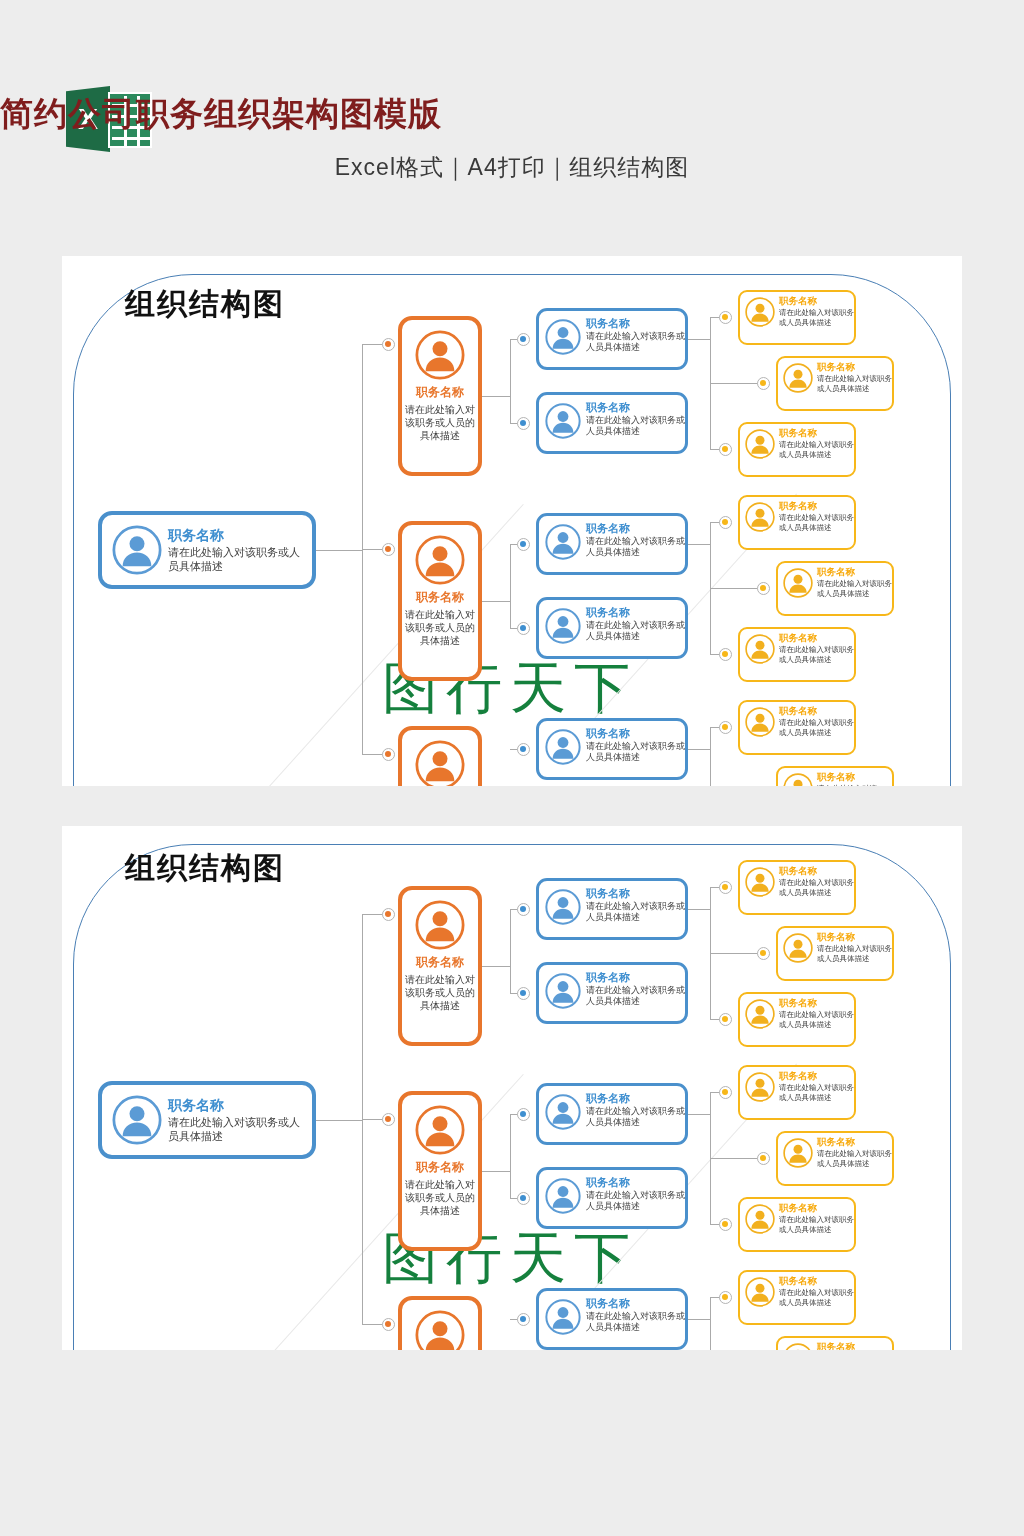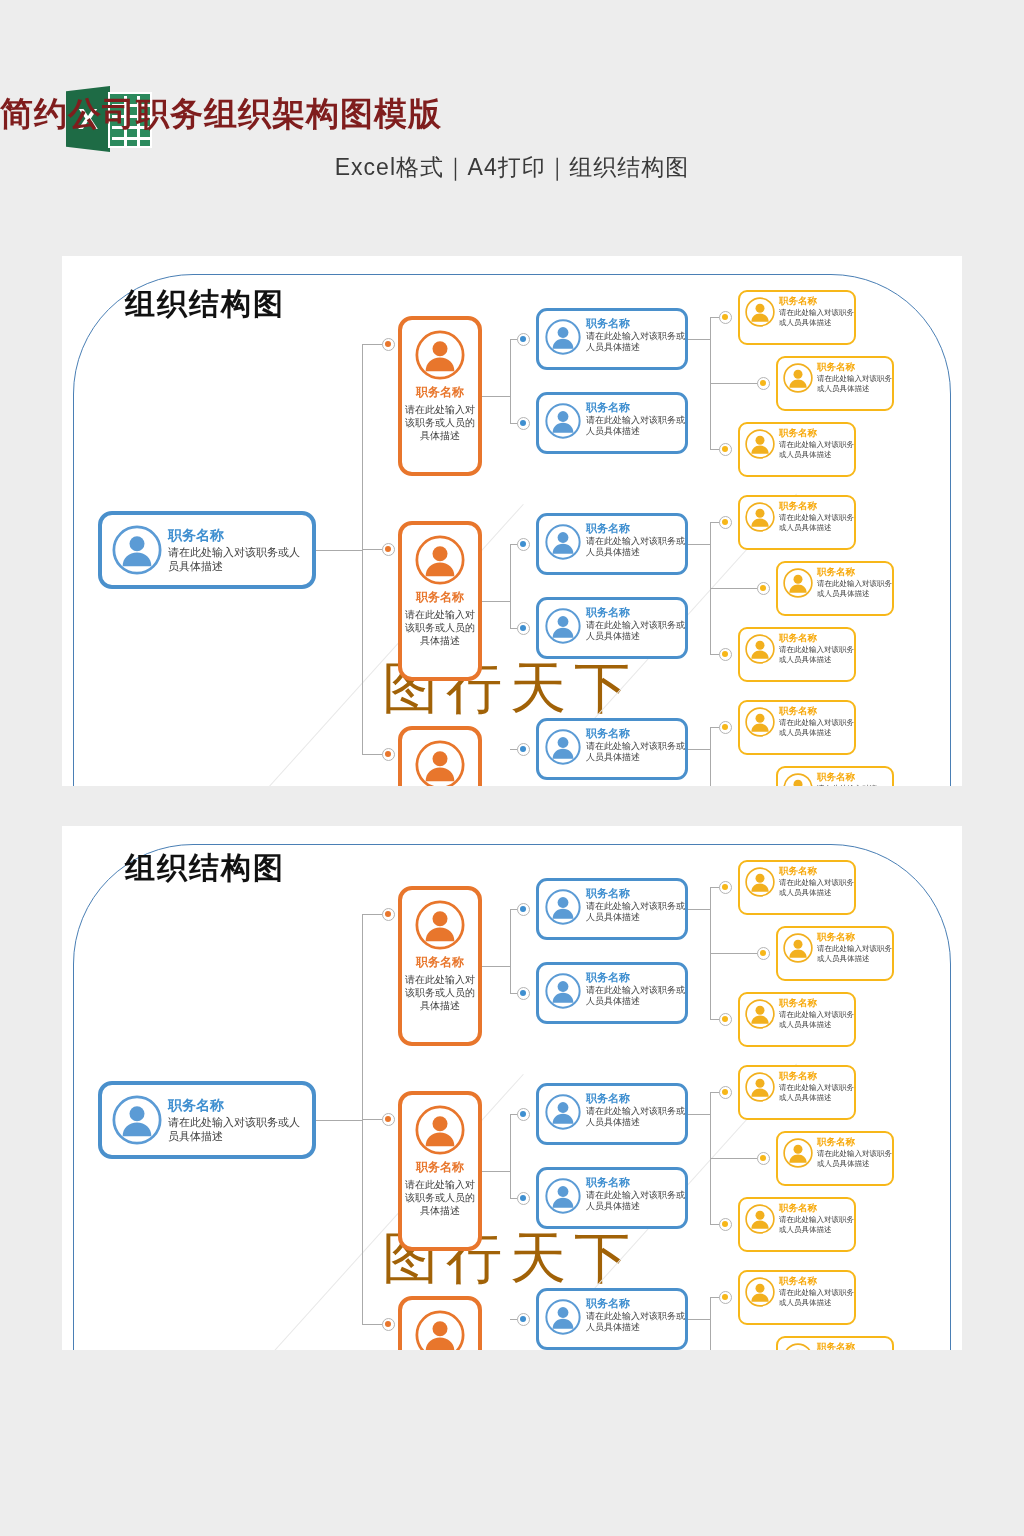--- a/index.html
+++ b/index.html
@@ -73,21 +73,21 @@
   .chart-title{
     position:absolute;left:63px;top:28px;
     font-size:30px;font-weight:bold;color:#111111;
     letter-spacing:2px;
     font-family:"Liberation Sans","DejaVu Sans",sans-serif;
     white-space:nowrap;
   }
 
   .watermark{
     position:absolute;
-    font-size:56px;color:#a16207;
+    font-size:56px;color:#15803d;
     font-family:"DejaVu Serif","Liberation Serif",serif;
     letter-spacing:8px;
     white-space:nowrap;
     user-select:none;
   }
   .wm-diag{
     position:absolute;
     background:#e8e8e8;height:1px;
     transform-origin:0 0;
   }

